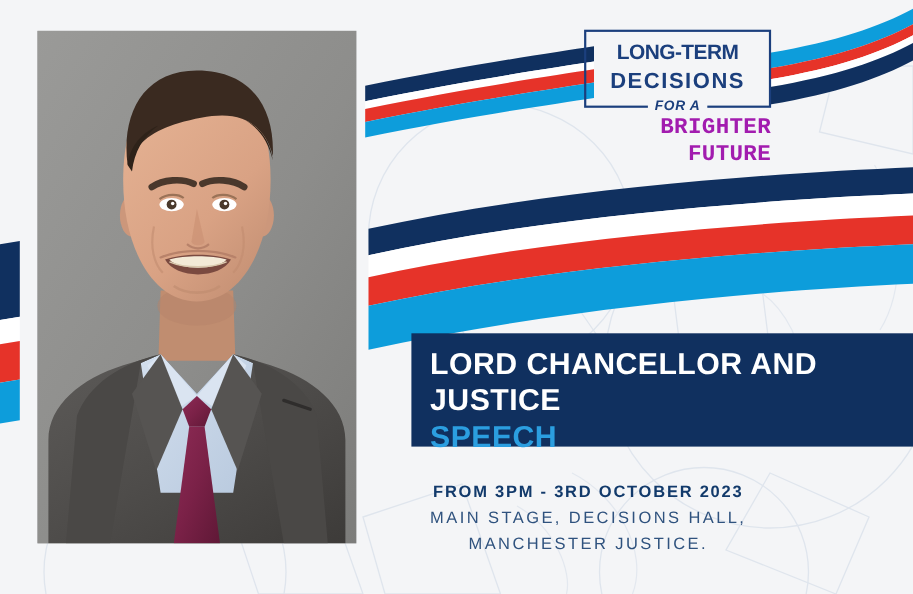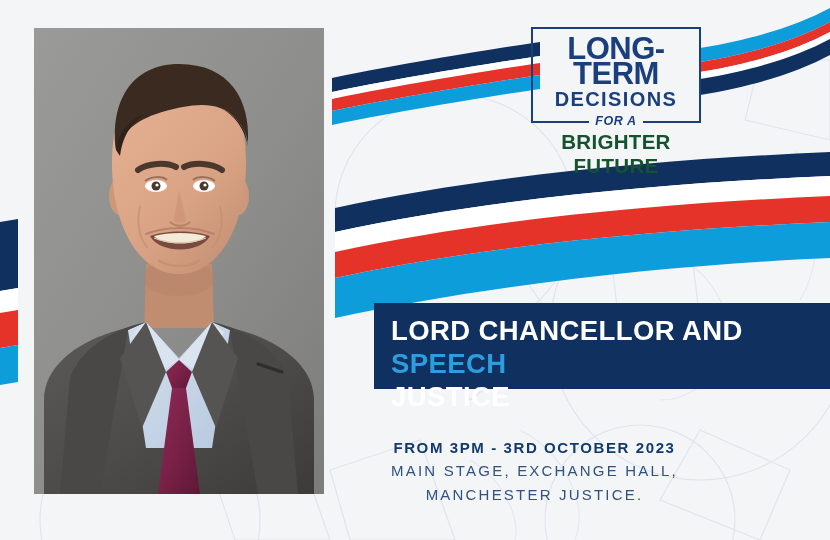--- a/index.html
+++ b/index.html
@@ -44,21 +44,21 @@
     background: #8e8e8e;
   }
   .portrait svg { display: block; width: 100%; height: 100%; }
 
   
   .title-box {
     position: absolute;
     left: 374px;
     top: 303px;
     width: 456px;
-    height: 86px;
+    height: 103px;
     background: #10305f;
     z-index: 6;
     box-sizing: border-box;
     padding: 11px 0 0 17px;
   }
   .title-line {
     font-weight: bold;
     font-size: 27.5px;
     line-height: 33px;
     letter-spacing: 0.4px;
@@ -101,21 +101,21 @@
   }
   .logo-box {
     border: 2.5px solid #1b3f7d;
     box-sizing: border-box;
     padding: 7px 8px 9px 8px;
     text-align: center;
     background: transparent;
   }
   .logo-l1 {
     font-weight: bold;
-    font-size: 31px;
+    font-size: 19px;
     line-height: 25px;
     letter-spacing: -0.5px;
     color: #1b3f7d;
   }
   .logo-l2 {
     font-weight: bold;
     font-size: 20px;
     line-height: 26px;
     letter-spacing: 1.4px;
     color: #1b3f7d;
@@ -134,23 +134,24 @@
     letter-spacing: 0.6px;
     color: #1b3f7d;
     background: #f4f5f7;
     padding: 0 6px;
   }
   .logo-l3 {
     font-weight: bold;
     font-size: 20.5px;
     line-height: 24px;
     letter-spacing: 0.3px;
-    color: #14532d;
-    text-align: center;
+    color: #a21caf;
+    text-align: right;
     margin-top: 2px;
+    font-family: Liberation Mono, monospace;
   }
 </style>
 </head>
 <body>
 
 <div id="poster">
 
   <svg class="bg-pattern" viewBox="0 0 830 540" preserveAspectRatio="none">
     <rect x="0" y="0" width="830" height="540" fill="#f4f5f7"></rect>
     <g fill="none" stroke="#dfe5ed" stroke-width="1.2">
@@ -290,27 +291,27 @@
 
       <path d="M106 178 C102 196 106 212 114 220" stroke="#c18c70" stroke-width="2" fill="none" opacity="0.6"></path>
       <path d="M186 178 C190 196 186 212 178 220" stroke="#c18c70" stroke-width="2" fill="none" opacity="0.6"></path>
 
       <path d="M124 232 C135 240 155 240 166 232" stroke="#c08d70" stroke-width="2.5" fill="none" opacity="0.7"></path>
     </svg>
   </div>
 
   <div class="title-box">
     <div class="title-line">LORD CHANCELLOR AND</div>
+    <div class="title-line">JUSTICE</div>
     <div class="title-line accent">SPEECH</div>
-    <div class="title-line">JUSTICE</div>
   </div>
 
   <div class="details">
     <div class="detail-when">FROM 3PM - 3RD OCTOBER 2023</div>
-    <div class="detail-where">MAIN STAGE, EXCHANGE HALL,</div>
+    <div class="detail-where">MAIN STAGE, DECISIONS HALL,</div>
     <div class="detail-where">MANCHESTER JUSTICE.</div>
   </div>
 
   <div class="logo">
     <div class="logo-box">
       <div class="logo-l1">LONG-TERM</div>
       <div class="logo-l2">DECISIONS</div>
     </div>
     <div class="logo-fora-wrap">
       <div class="logo-fora">FOR A</div>

